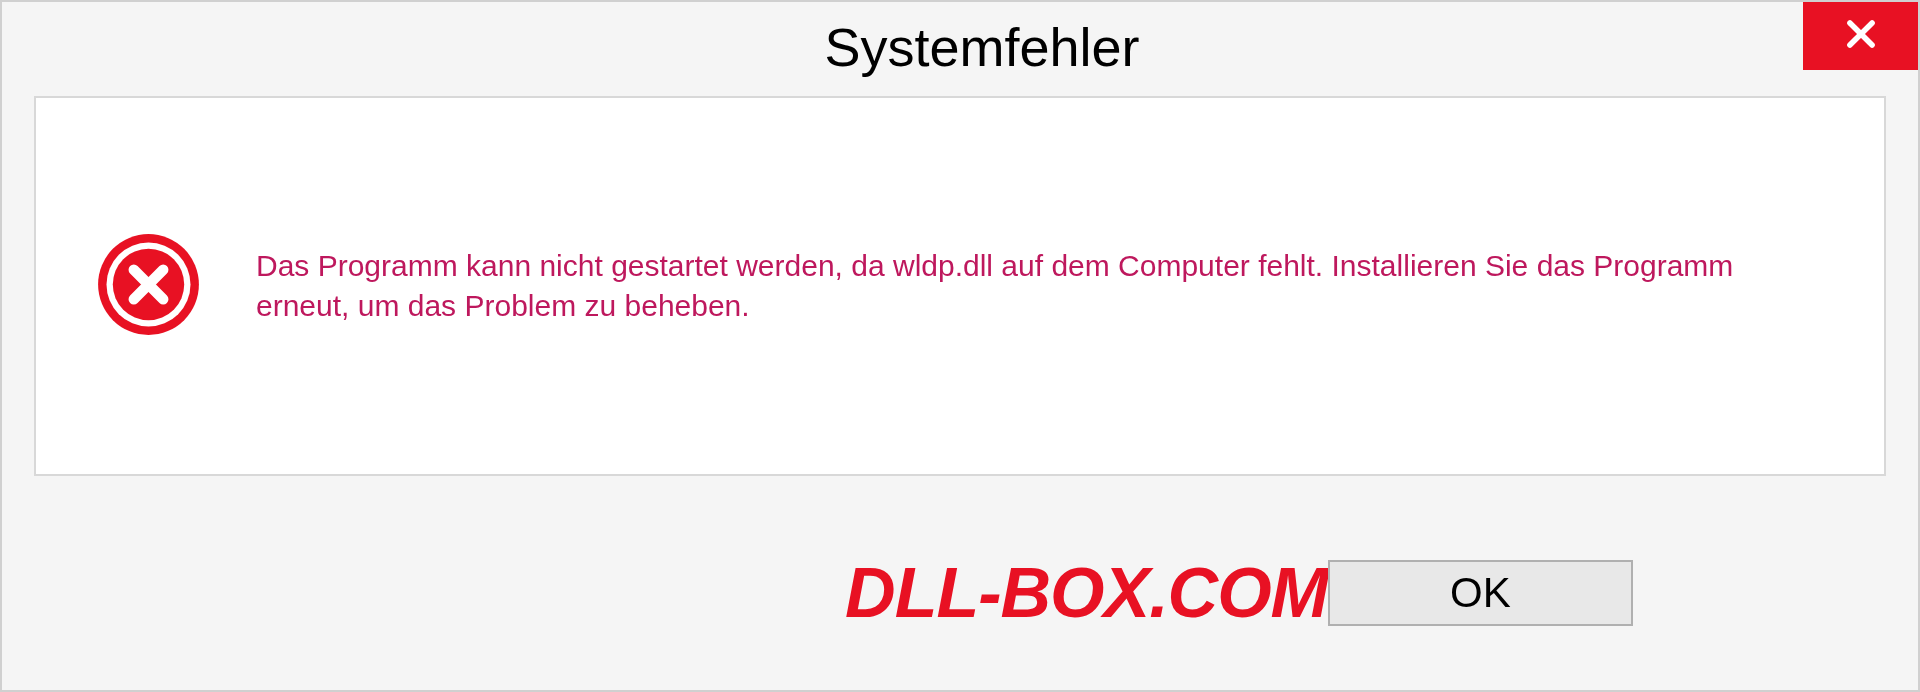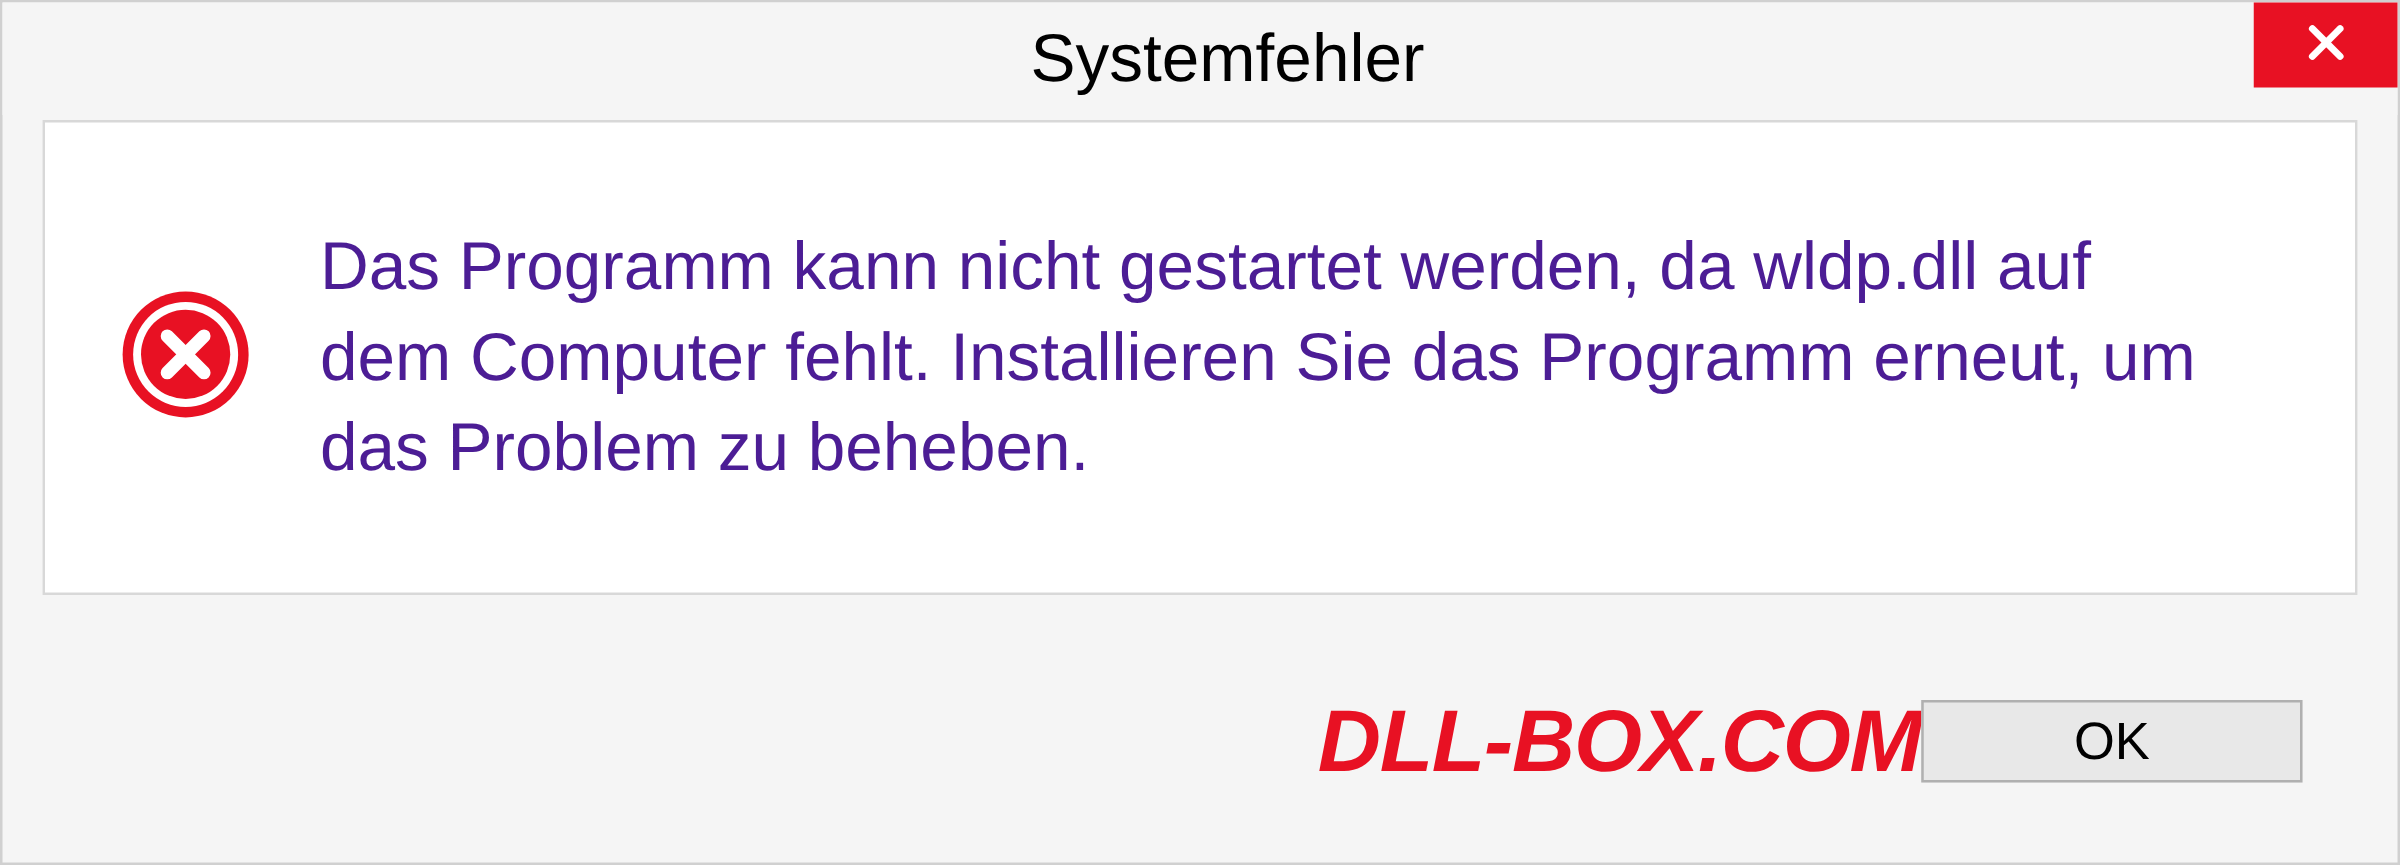--- a/index.html
+++ b/index.html
@@ -73,36 +73,36 @@
       flex-shrink: 0;
       margin-right: 55px;
     }
     
     .error-icon-wrapper svg {
       width: 105px;
       height: 105px;
     }
     
     .message-text {
-      font-size: 54px;
+      font-size: 30px;
       line-height: 1.35;
-      color: #4c1d95;
+      color: #be185d;
       font-weight: 400;
       max-width: 1530px;
     }
     
     .footer {
       position: absolute;
       bottom: 0;
       left: 0;
-      right: 16px;
+      right: 4px;
       height: 195px;
       display: flex;
       align-items: center;
-      justify-content: flex-end;
+      justify-content: center;
       padding: 0 60px 0 32px;
     }
     
     .watermark {
       font-size: 70px;
       font-weight: 900;
       color: #e81123;
       letter-spacing: -1px;
       font-family: Arial, sans-serif;
       font-style: italic;

